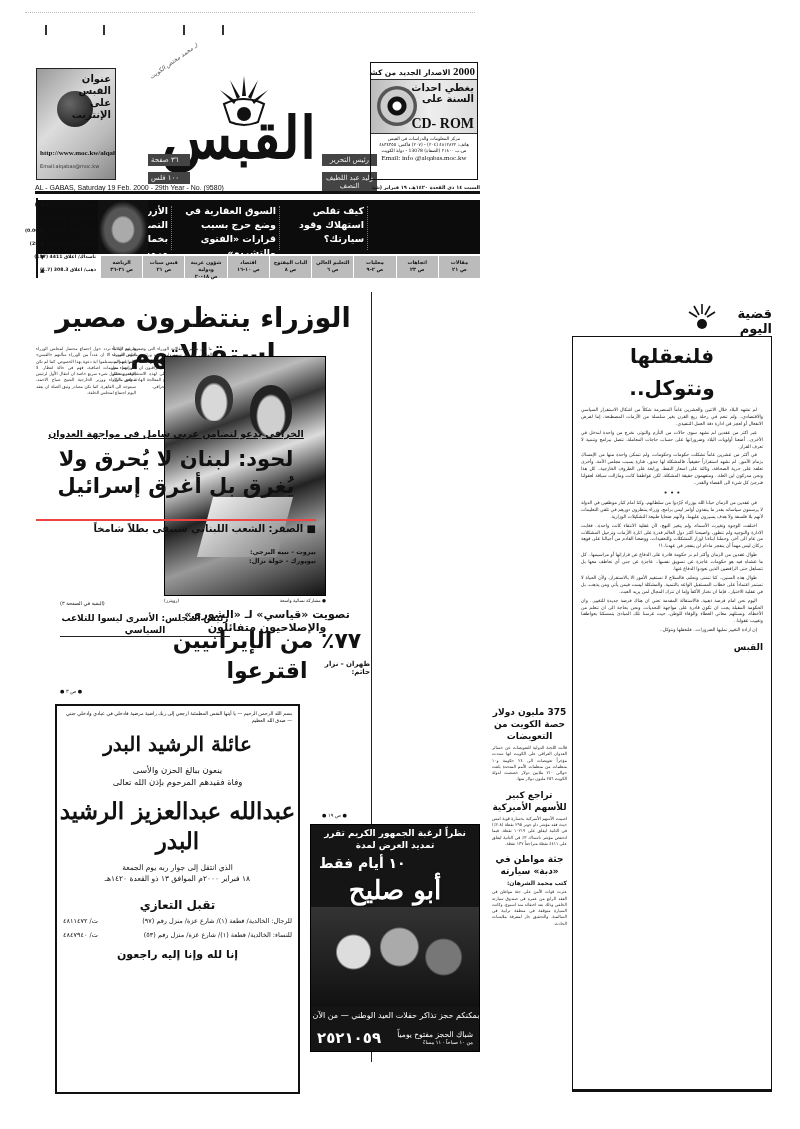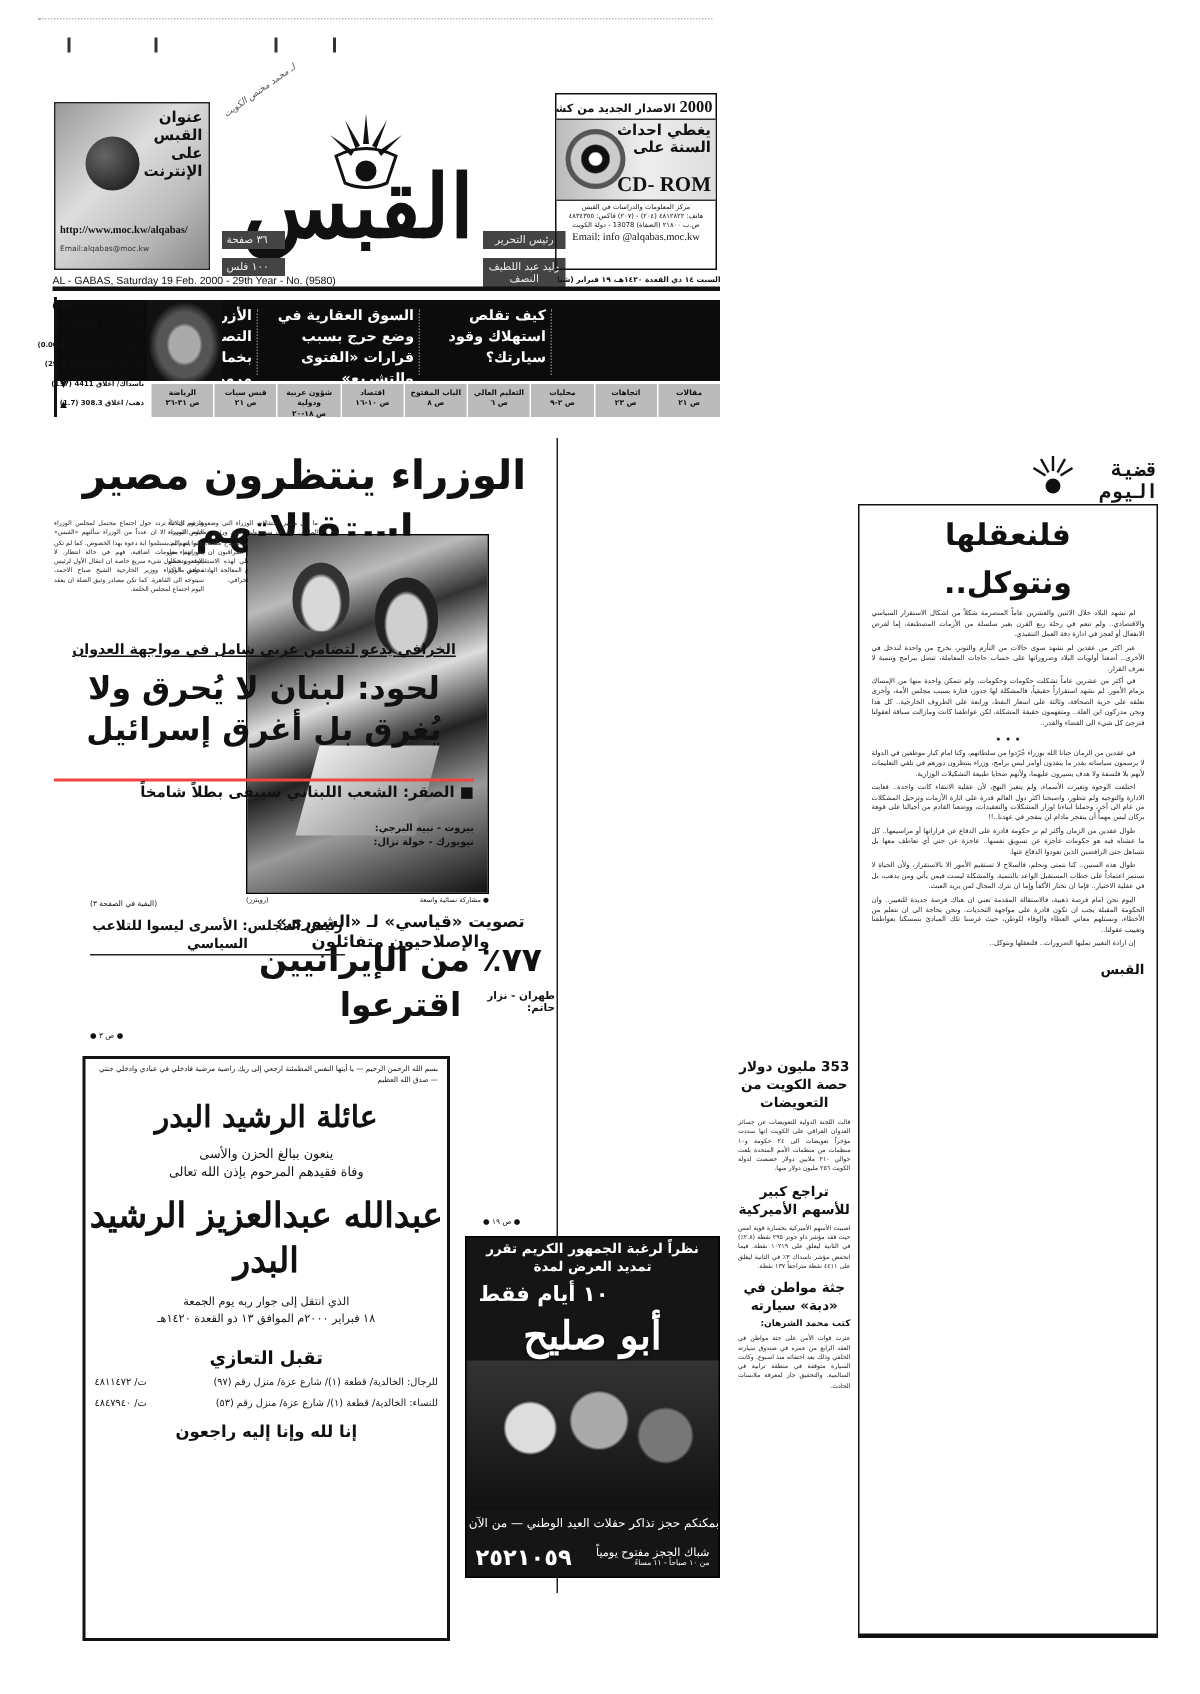--- a/index.html
+++ b/index.html
@@ -4,21 +4,21 @@
 <style>
   * { box-sizing: border-box; margin: 0; padding: 0; }
   html, body { width: 800px; height: 1129px; background: #fff; overflow: hidden; }
   body { font-family: "DejaVu Sans", sans-serif; color: #111; position: relative; }
   .abs { position: absolute; }
   .fold-dots { left: 25px; top: 12px; width: 450px; border-top: 1px dotted #bbb; }
   .fold-marks { top: 25px; left: 0; width: 400px; height: 12px; }
   .fold-marks span { position:absolute; width:2px; height:10px; background:#333; }
 
   
-  .net-ad { left: 36px; top: 68px; width: 104px; height: 112px; border: 1px solid #222; background: linear-gradient(135deg,#999,#ddd 40%,#bbb 70%,#888); overflow:hidden; }
+  .net-ad { left: 36px; top: 68px; width: 80px; height: 112px; border: 1px solid #222; background: linear-gradient(135deg,#999,#ddd 40%,#bbb 70%,#888); overflow:hidden; }
   .net-ad .globe { position:absolute; left:20px; top:22px; width:36px; height:36px; border-radius:50%; background: radial-gradient(circle at 35% 35%, #666, #111); }
   .net-ad .t1 { position:absolute; right:4px; top:4px; font-size:10px; font-weight:bold; direction:rtl; text-align:right; line-height:12px; width:48px; }
   .net-ad .url { position:absolute; left:3px; bottom:22px; font-size:7px; font-weight:bold; font-family:"Liberation Serif",serif; }
   .net-ad .email { position:absolute; left:3px; bottom:10px; font-size:5px; color:#333; }
   .date-en { left: 35px; top: 184px; font-size: 7px; font-family: "Liberation Sans", sans-serif; }
   .sun { position:absolute; left: 216px; top: 74px; width: 56px; height: 56px; }
   .logo-text { left: 196px; top: 108px; width: 120px; font-size: 58px; font-weight: bold; font-family:"DejaVu Serif",serif; direction: rtl; text-align:center; line-height: 60px; letter-spacing:-3px; }
   .logo-side { font-size: 7px; background:#444; color:#eee; padding:2px 3px; }
   .chief-lbl { left: 322px; top: 154px; width:55px; text-align:center; }
   .chief-name { left: 322px; top: 172px; width:55px; text-align:center; }
@@ -96,21 +96,21 @@
   .play-ad .book { position:absolute; bottom: 30px; left:0; width:170px; font-size: 8px; text-align:center; line-height:10px; }
   .play-ad .phone { position:absolute; bottom: 4px; left: 6px; font-size: 15px; font-weight:bold; direction:ltr; }
   .play-ad .win { position:absolute; bottom: 6px; right: 6px; font-size: 7.5px; }
 
   .brief-col { left: 492px; top: 700px; width: 75px; direction:rtl; text-align:right; }
   .brief-col .bh { font-size: 9px; font-weight:bold; text-align:center; line-height:12px; margin-top:6px; }
   .brief-col .bt { font-size: 4.2px; line-height:6.3px; color:#222; margin-top:3px; text-align:justify; }
   .brief-col .bb { font-size: 6px; font-weight:bold; text-align:right; margin-top:2px; }
 
   
-  .qadiya { left: 572px; top: 292px; width: 200px; height: 40px; font-family: Liberation Mono, monospace; }
+  .qadiya { left: 572px; top: 292px; width: 200px; height: 40px; }
   .qadiya .sunlogo { position:absolute; right: 55px; top: 10px; width:30px; height:30px; }
   .qadiya .lbl { position:absolute; right: 0; top: 14px; width:50px; font-size: 13px; font-weight:bold; direction:rtl; }
   .ed-box { left: 572px; top: 336px; width: 200px; height: 756px; border: 1.5px solid #111; border-bottom-width:3px; }
   .ed-title { font-size: 20px; font-weight:bold; direction:rtl; text-align:center; line-height:26px; margin-top:6px; letter-spacing:2px; }
   .ed-body { direction:rtl; text-align:justify; font-size: 4.6px; line-height: 6.9px; padding: 6px 8px; color:#222; }
   .ed-body p { margin-bottom: 2px; text-indent: 6px; }
   .ed-body .stars { text-align:center; font-size:7px; margin:3px 0; }
   .ed-sign { font-size: 9px; font-weight:bold; direction:rtl; text-align:right; padding-right:8px; }
 </style>
 </head>
@@ -297,21 +297,21 @@
   <div class="faces"></div>
   <div class="book"><span>بمكنكم حجز تذاكر حفلات العيد الوطني</span> — <span>من الآن</span></div>
   <div class="win">
       <div>شباك الحجز مفتوح يومياً</div>
       <div style="font-size:5px;">من ١٠ صباحاً - ١١ مساءً</div>
     </div>
   <div class="phone">٢٥٢١٠٥٩</div>
 </div>
 
 <div class="abs brief-col">
-  <div class="bh">353 مليون دولار حصة الكويت من التعويضات</div>
+  <div class="bh">375 مليون دولار حصة الكويت من التعويضات</div>
   <div class="bt">قالت اللجنة الدولية للتعويضات عن خسائر العدوان العراقي على الكويت انها سددت مؤخراً تعويضات الى ٢٤ حكومة و١٠ منظمات من منظمات الأمم المتحدة بلغت حوالي ٢١٠ ملايين دولار خصصت لدولة الكويت ٢٥٦ مليون دولار منها.</div>
   <div class="bh">تراجع كبير للأسهم الأميركية</div>
   <div class="bt">اصيبت الأسهم الأميركية بخسارة قوية امس حيث فقد مؤشر داو جونز ٢٩٥ نقطة (٢.٨٪) في الثانية ليغلق على ١٠٢١٩ نقطة. فيما انخفض مؤشر ناسداك ٣٪ في الثانية ليغلق على ٤٤١١ نقطة متراجعاً ١٣٧ نقطة.</div>
   <div class="bh">جثة مواطن في «دبة» سيارته</div>
   <div class="bb">كتب محمد الشرهان:</div>
   <div class="bt">عثرت قوات الأمن على جثة مواطن في العقد الرابع من عمره في صندوق سيارته الخلفي وذلك بعد اختفائه منذ اسبوع. وكانت السيارة متوقفة في منطقة ترابية في السالمية. والتحقيق جار لمعرفة ملابسات الحادث.</div>
 </div>
 
 <div class="abs qadiya">
   <svg class="sunlogo" viewBox="0 0 30 30">

